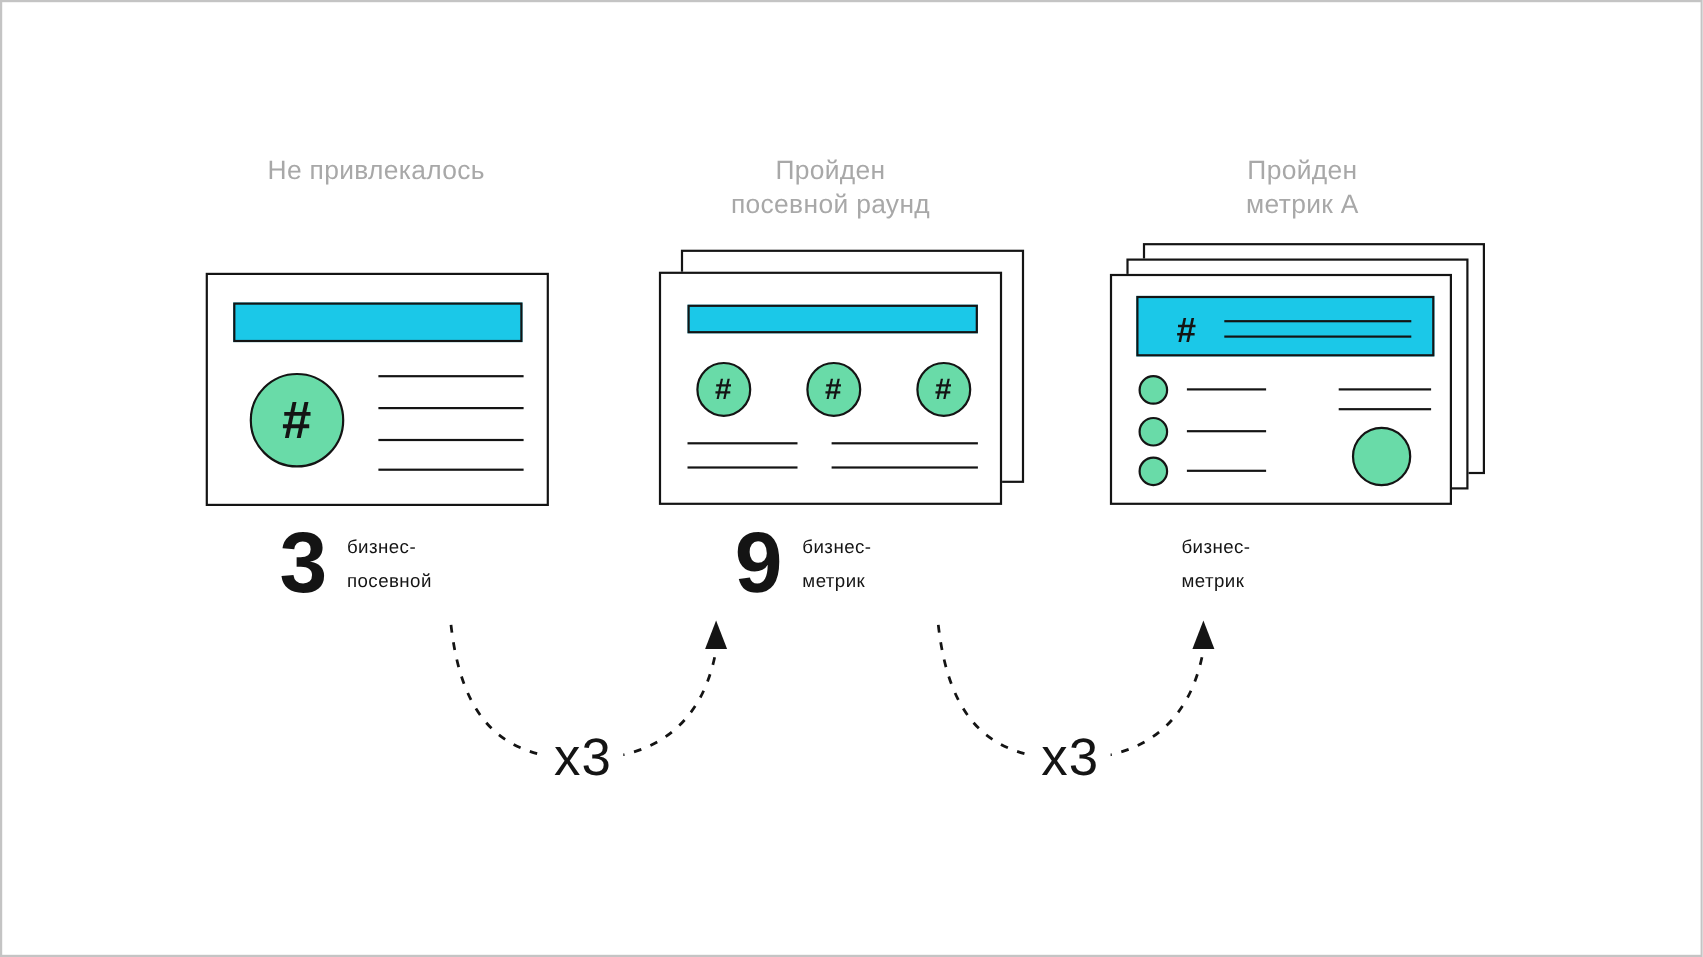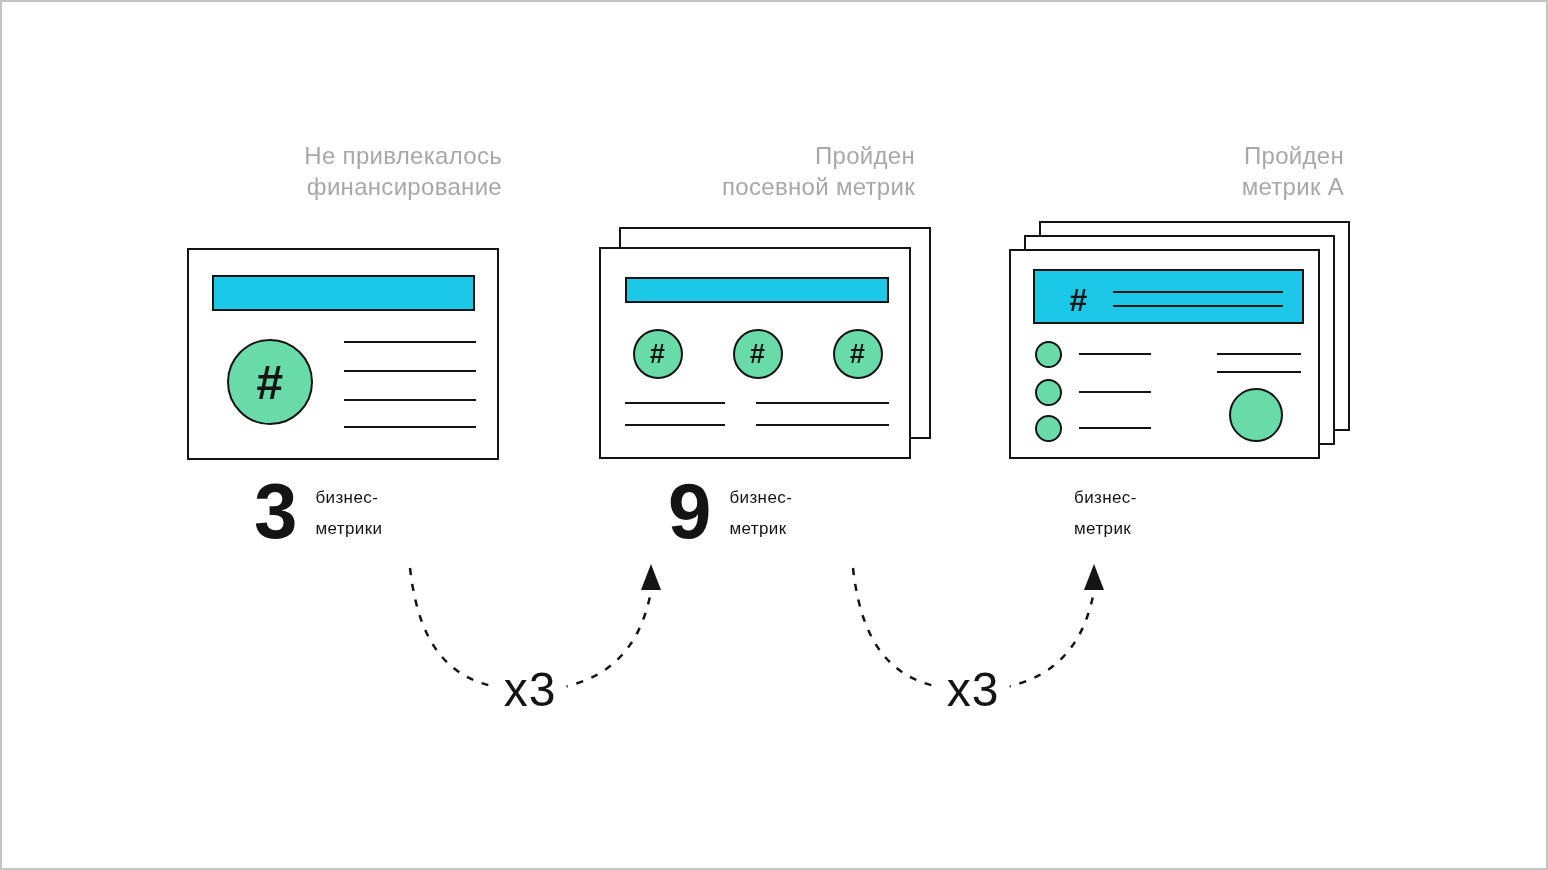--- a/index.html
+++ b/index.html
@@ -17,21 +17,21 @@
     box-sizing:border-box;
     background:var(--card-bg);
     border:2px solid var(--page-border);
     overflow:hidden;
     font-family:"Liberation Sans", sans-serif;
     color:var(--ink);
   }
   .caption{
     position:absolute;
     width:320px;
-    text-align:right;
+    text-align:center;
     color:var(--gray);
     font-size:24px;
     line-height:31px;
     letter-spacing:0.3px;
   }
   .card{
     position:absolute;
     box-sizing:border-box;
     background:var(--card-bg);
     border:2px solid var(--ink);
@@ -105,25 +105,24 @@
   }
   svg.arrows .head{fill:var(--ink);stroke:none;}
 </style>
 </head>
 <body>
 
 <div class="canvas">
 
   <div class="caption" style="left:180px;top:138px;">
     <div>Не привлекалось</div>
-    <div>финансирование</div>
   </div>
   <div class="caption" style="left:593px;top:138px;">
     <div>Пройден</div>
-    <div>посевной метрик</div>
+    <div>посевной раунд</div>
   </div>
   <div class="caption" style="left:1022px;top:138px;">
     <div>Пройден</div>
     <div>метрик А</div>
   </div>
 
   <div class="card" style="left:185px;top:246px;width:312px;height:212px;">
     <div class="bar" style="left:23px;top:25px;width:263px;height:36px;"></div>
     <div class="hash-circle" style="left:38px;top:89px;width:86px;height:86px;">
       <span class="hash-glyph" style="font-size:48px;">#</span>
@@ -168,21 +167,21 @@
     <div class="hline" style="left:68px;top:176px;width:72px;"></div>
     <div class="hline" style="left:206px;top:102px;width:84px;"></div>
     <div class="hline" style="left:206px;top:120px;width:84px;"></div>
     <div class="dot-circle" style="left:218px;top:137px;width:54px;height:54px;"></div>
   </div>
 
   <div class="metric" style="left:252px;top:474px;">
     <div class="metric-count">3</div>
     <div class="metric-label">
       <div>бизнес-</div>
-      <div>метрики</div>
+      <div>посевной</div>
     </div>
   </div>
   <div class="metric" style="left:666px;top:474px;">
     <div class="metric-count">9</div>
     <div class="metric-label">
       <div>бизнес-</div>
       <div>метрик</div>
     </div>
   </div>
   <div class="metric" style="left:1052px;top:474px;">

